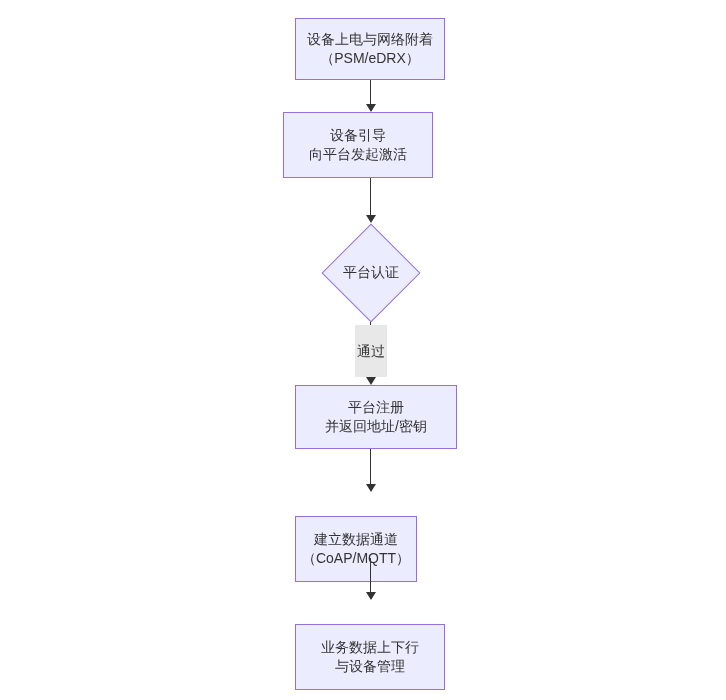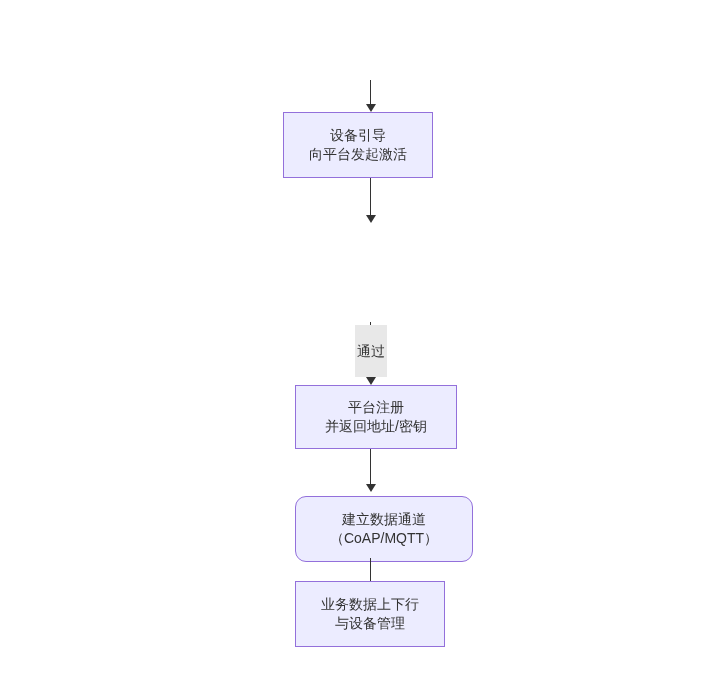--- a/index.html
+++ b/index.html
@@ -85,61 +85,69 @@
     line-height: 20px;
     padding: 16px 2px;
     white-space: nowrap;
   }
 </style>
 </head>
 <body>
 
 <div class="canvas">
 
+  <div class="node-rect" style="left:295px; top:18px; width:150px; height:62px;">
+    <span class="node-label">设备上电与网络附着
+（PSM/eDRX）</span>
+  </div>
 
   <div class="arrow" style="left:364px; top:80px; height:32px;">
     <span class="arrow-line"></span>
     <span class="arrow-head"></span>
   </div>
 
   <div class="node-rect" style="left:283px; top:112px; width:150px; height:66px;">
     <span class="node-label">设备引导
 向平台发起激活</span>
   </div>
 
   <div class="arrow" style="left:364px; top:178px; height:45px;">
     <span class="arrow-line"></span>
     <span class="arrow-head"></span>
   </div>
 
+  <div class="diamond-wrap" style="left:321px; top:223px; width:100px; height:99px;">
+    <span class="diamond-shape"></span>
+    <span class="node-label">平台认证</span>
+  </div>
 
   <div class="arrow" style="left:364px; top:322px; height:63px;">
     <span class="arrow-line"></span>
     <span class="arrow-head"></span>
   </div>
   <span class="edge-label" style="left:371px; top:351px;">通过</span>
 
   <div class="node-rect" style="left:295px; top:385px; width:162px; height:64px;">
     <span class="node-label">平台注册
 并返回地址/密钥</span>
   </div>
 
   <div class="arrow" style="left:364px; top:449px; height:43px;">
     <span class="arrow-line"></span>
     <span class="arrow-head"></span>
   </div>
 
-  <div class="node-rect" style="left:295px; top:496px; width:178px; height:66px;border-radius:11px;">
+  <div class="node-rect" style="left:295px; top:516px; width:122px; height:66px;">
     <span class="node-label">建立数据通道
 （CoAP/MQTT）</span>
   </div>
 
   <div class="arrow" style="left:364px; top:558px; height:42px;">
     <span class="arrow-line"></span>
     <span class="arrow-head"></span>
   </div>
 
-  <div class="node-rect" style="left:295px; top:581px; width:150px; height:66px;">
+  <div class="node-rect" style="left:295px; top:624px; width:150px; height:66px;">
     <span class="node-label">业务数据上下行
 与设备管理</span>
   </div>
 
 </div>
 
 </body></html>

